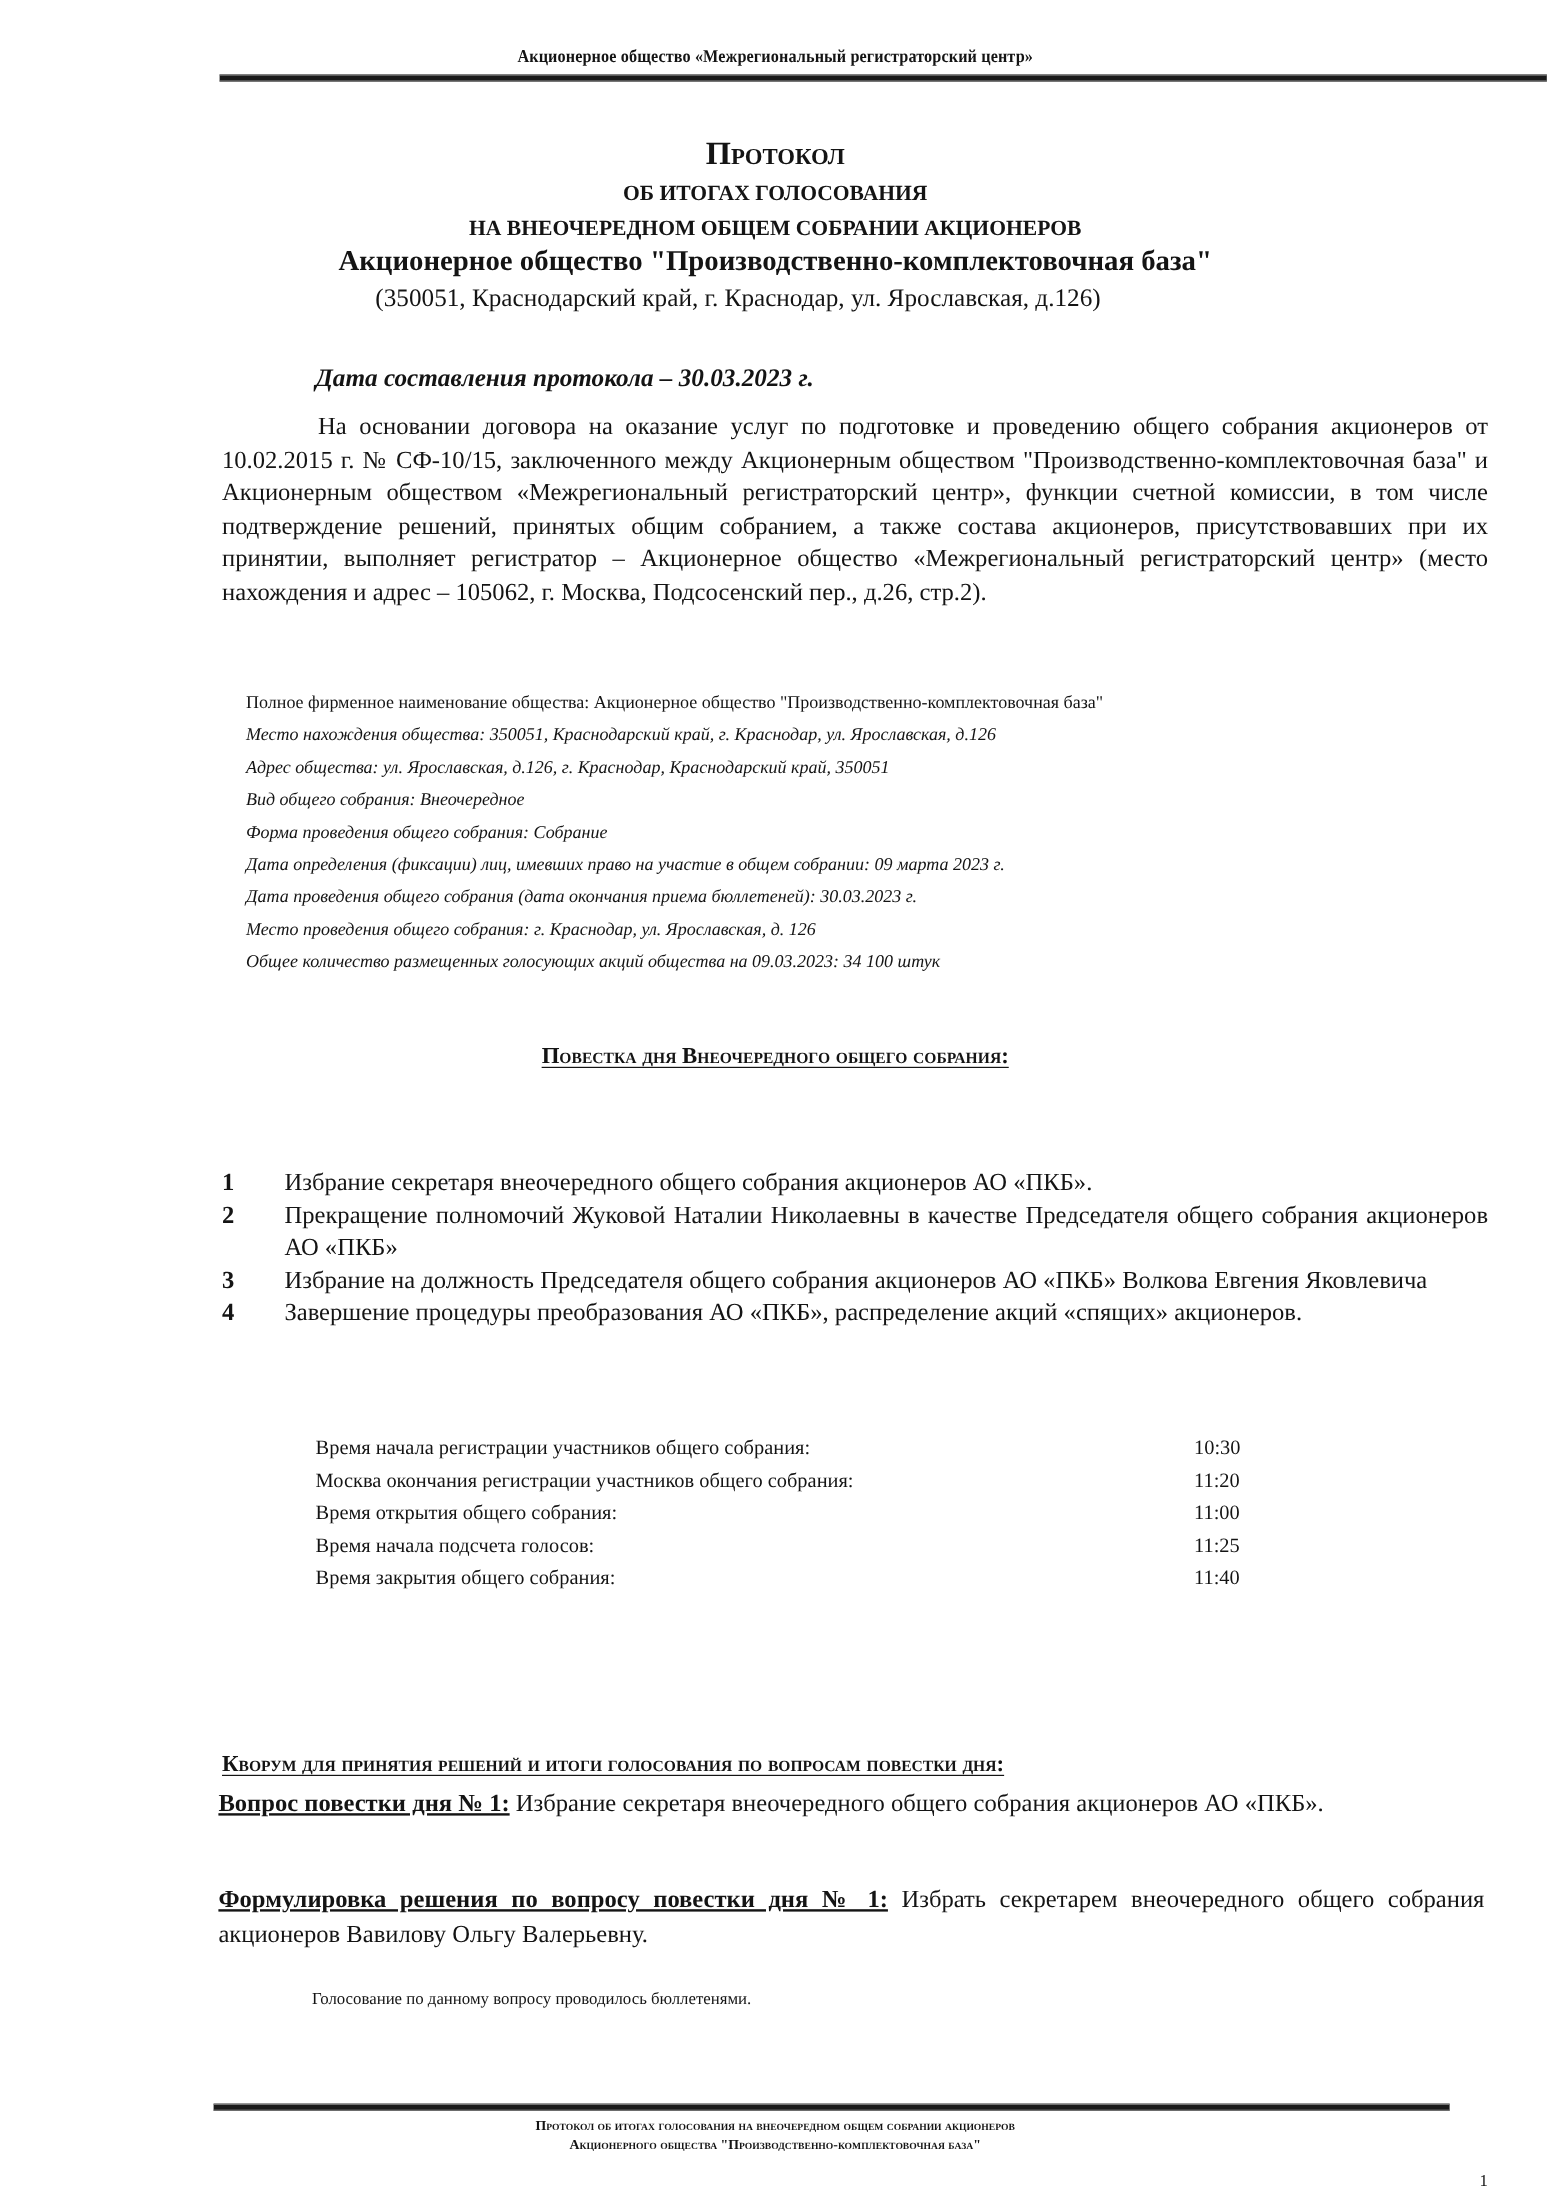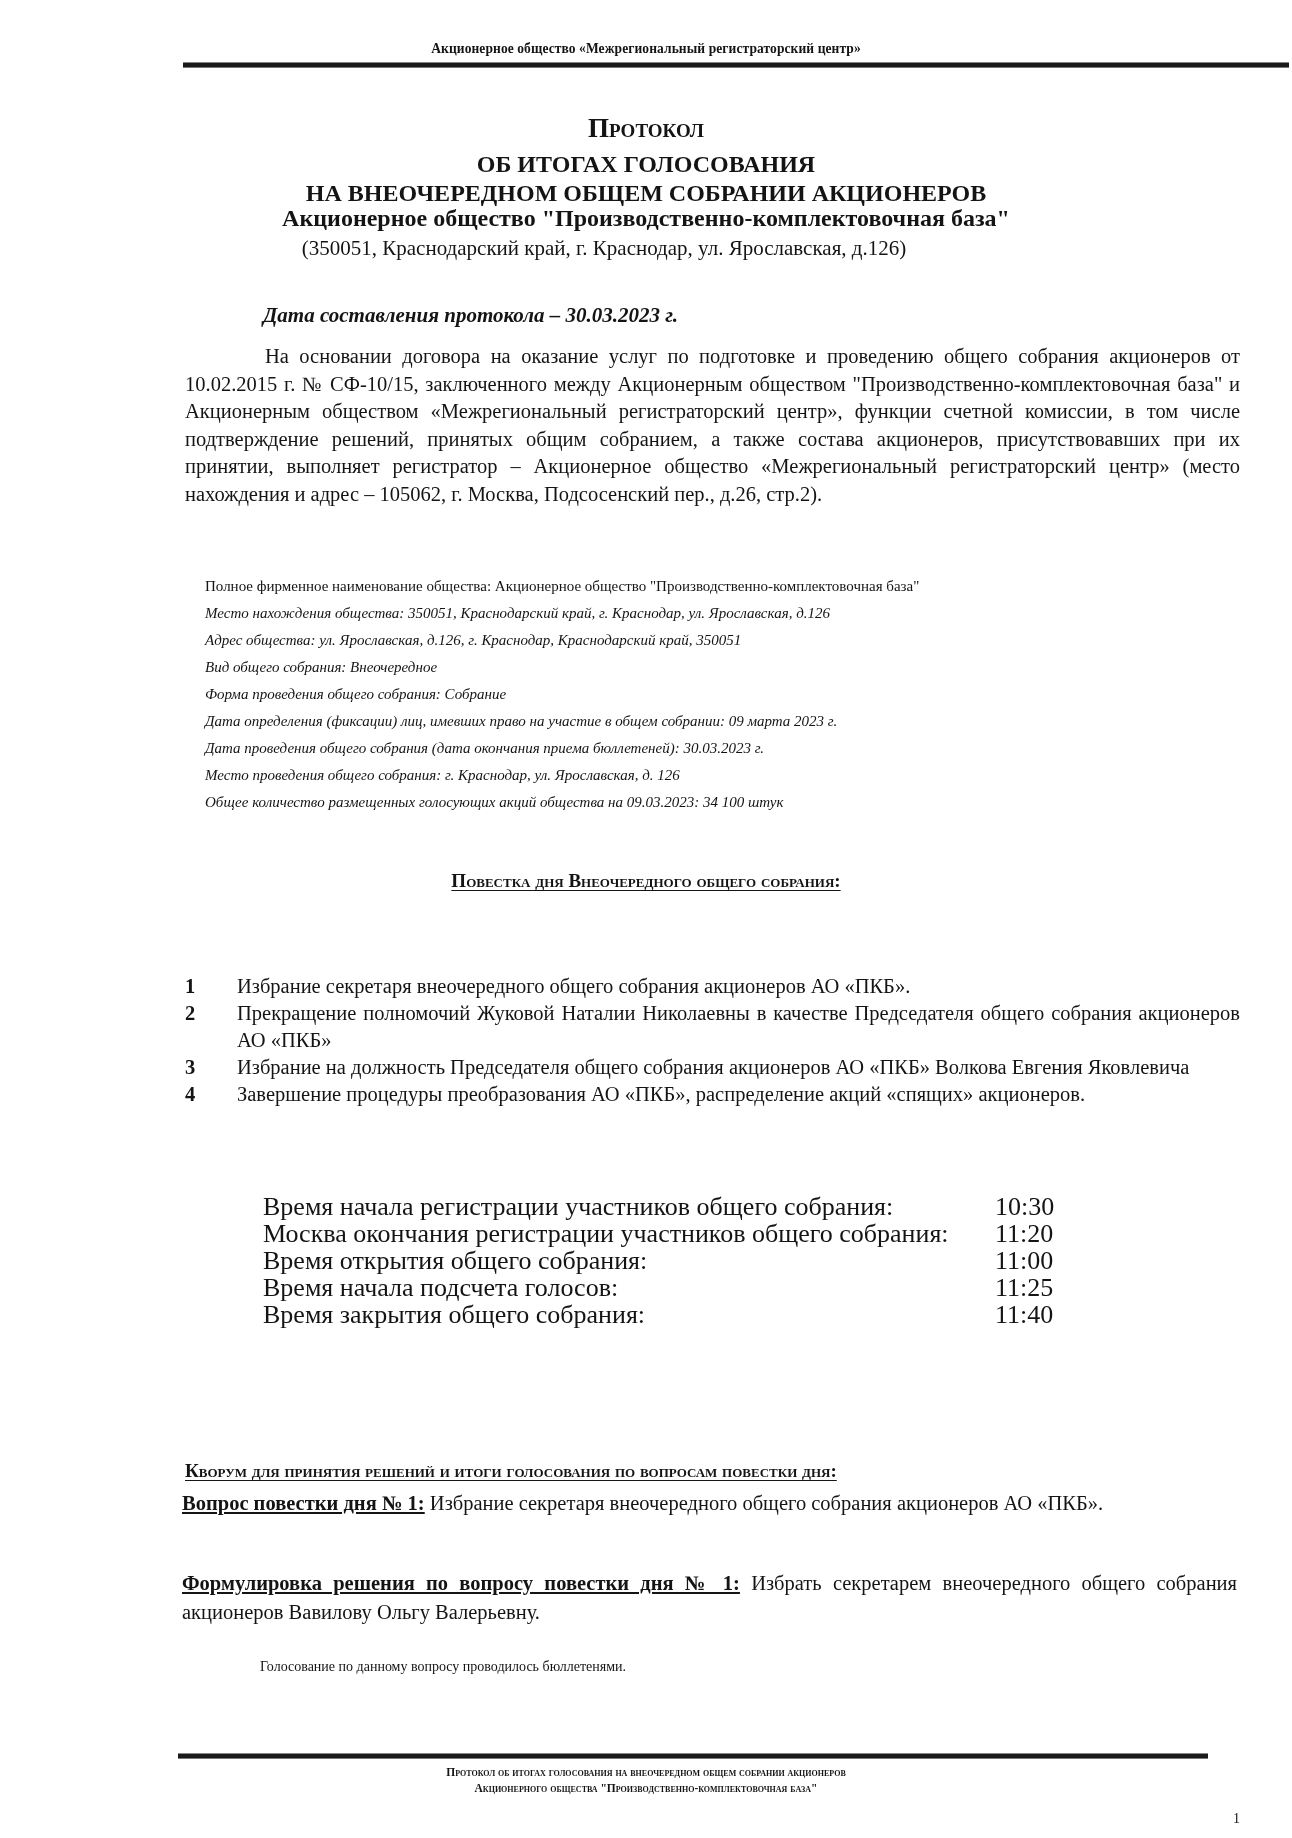--- a/index.html
+++ b/index.html
@@ -12,43 +12,43 @@
     left: 0; width: 1292px; top: 40px; text-align: center;
     font-size: 15px; font-weight: bold; letter-spacing: 0.1px;
     transform: scaleX(0.9);
   }
   .rule {
     background: #1a1a1a; height: 4px; border-bottom: 1px solid #777; border-top: 1px solid #888;
   }
   .rule-top { left: 183px; top: 62px; width: 1106px; }
   .rule-bottom { left: 178px; top: 1753px; width: 1030px; }
   .title-main { left: 0; width: 1292px; top: 113px; text-align: center; font-size: 27px; font-weight: bold; font-variant: small-caps; }
-  .title-sub { left: 0; width: 1292px; text-align: center; font-size: 24px; font-weight: bold; }
+  .title-sub { left: 0; width: 1292px; text-align: center; font-size: 18px; font-weight: bold; }
   .t1 { top: 151px; }
   .t2 { top: 180px; }
   .org { left: 0; width: 1292px; top: 205px; text-align: center; font-size: 24px; font-weight: bold; }
-  .addr { left: 0; width: 1208px; top: 236px; text-align: center; font-size: 21px; }
+  .addr { left: 0; width: 1208px; top: 236px; text-align: center; font-size: 21px; padding-left: 11px; }
   .date { left: 263px; top: 303px; font-size: 21px; font-style: italic; font-weight: bold; }
   .para {
     left: 185px; top: 343px; width: 1055px; font-size: 20.5px; line-height: 27.5px; text-align: justify;
     text-indent: 80px;
   }
   .info { left: 205px; top: 573px; width: 1050px; font-size: 15px; line-height: 27px; }
   .info .line { white-space: nowrap; font-style: italic; }
   .info .wrap { white-space: normal; margin-left: -12px; }
   .info .first { padding-left: 12px; }
   .agenda-title {
     left: 0; width: 1292px; top: 870px; text-align: center; font-size: 19px; font-weight: bold;
     font-variant: small-caps; text-decoration: underline; text-underline-offset: 3px;
   }
   .agenda { left: 185px; top: 973px; width: 1055px; font-size: 20.5px; line-height: 27px; }
   .agenda .item { display: flex; }
   .agenda .num { width: 52px; flex: none; font-weight: bold; }
   .agenda .txt { flex: 1; text-align: justify; }
-  .times { left: 263px; top: 1193px; font-size: 26px; line-height: 27px; }
+  .times { left: 263px; top: 1193px; font-size: 17px; line-height: 27px; }
   .times .row { display: flex; }
   .times .lbl { width: 732px; }
   .times .val { }
   .quorum-title {
     left: 185px; top: 1460px; font-size: 19px; font-weight: bold; font-variant: small-caps;
     text-decoration: underline; text-underline-offset: 3px; white-space: nowrap;
   }
   .q1 { left: 182px; top: 1489px; width: 1055px; font-size: 20.5px; line-height: 29px; text-align: justify; }
   .q2 { left: 182px; top: 1569px; width: 1055px; font-size: 20.5px; line-height: 29px; text-align: justify; }
   .u-label { font-weight: bold; text-decoration: underline; }

